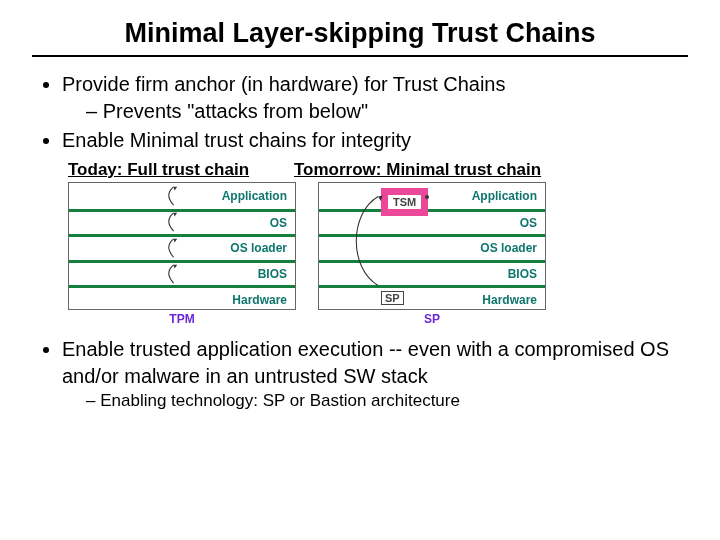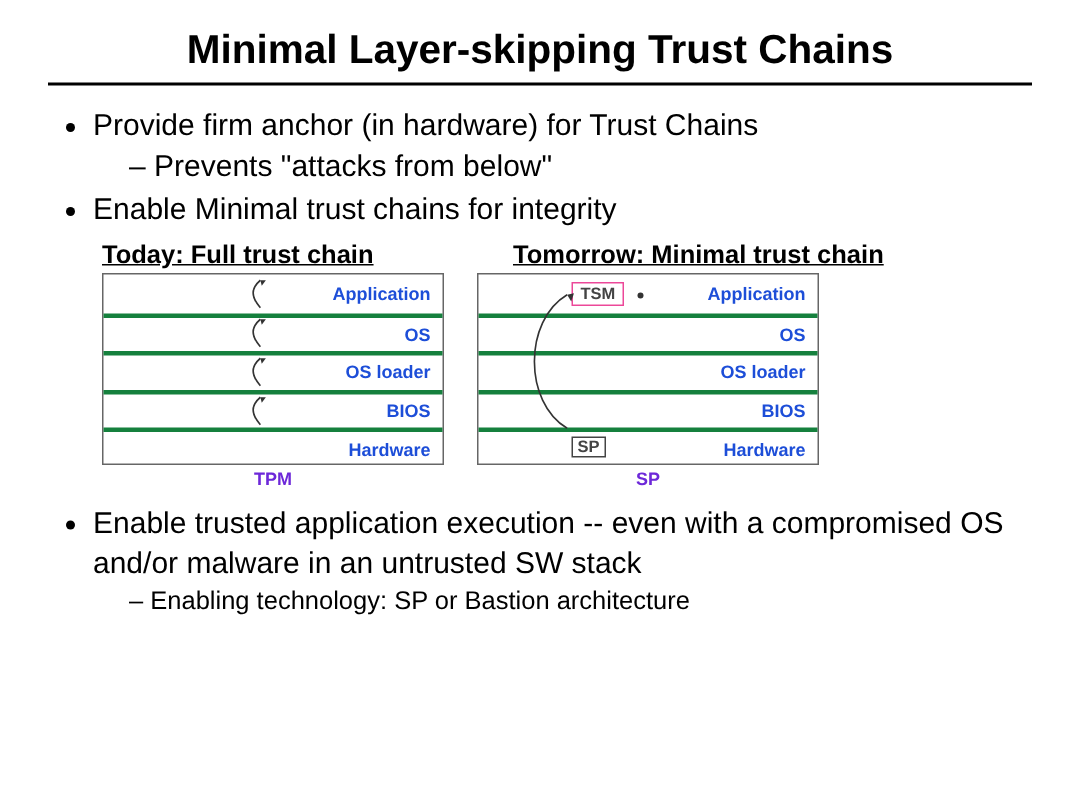--- a/index.html
+++ b/index.html
@@ -60,38 +60,38 @@
     height: 25.6px;
     display: flex;
     align-items: center;
     position: relative;
   }
   .row + .row { border-top: 3px solid #15803d; }
   .rlabel {
     position: absolute;
     right: 8px;
     font-size: 12px;
-    color: #1d4ed8;
+    color: #0f766e;
   }
   .figlabel {
     text-align: center;
     font-size: 12px;
     color: #6d28d9;
     position: absolute;
   }
   
   .arrow {
     position: absolute;
     width: 22px;
     height: 22px;
   }
   .arrow svg { width: 100%; height: 100%; overflow: visible; }
   .tsmbox {
     position: absolute;
-    border: 1px solid #ec4899;
+    border: 7px solid #ec4899;
     font-size: 11px;
     padding: 1px 5px;
     background: #fff;
     color: #444;
   }
   .spbox {
     position: absolute;
     border: 1px solid #444;
     font-size: 11px;
     padding: 0px 3px;
@@ -116,21 +116,21 @@
     <ul class="sub">
       <li>Prevents "attacks from below"</li>
     </ul>
   </li>
   <li>Enable Minimal trust chains for integrity</li>
 </ul>
 
 <div class="figwrap">
 
   <div class="figcap" style="left:0; top:0;">Today: Full trust chain</div>
-  <div class="figcap" style="left:226px; top:0;margin-left:48px;">Tomorrow: Minimal trust chain</div>
+  <div class="figcap" style="left:226px; top:0;">Tomorrow: Minimal trust chain</div>
 
   <div class="fig" style="left:0; top:22px;">
     <div class="row">
         <span class="rlabel">Application</span>
       </div>
     <div class="row">
         <span class="rlabel">OS</span>
       </div>
     <div class="row">
         <span class="rlabel">OS loader</span>

